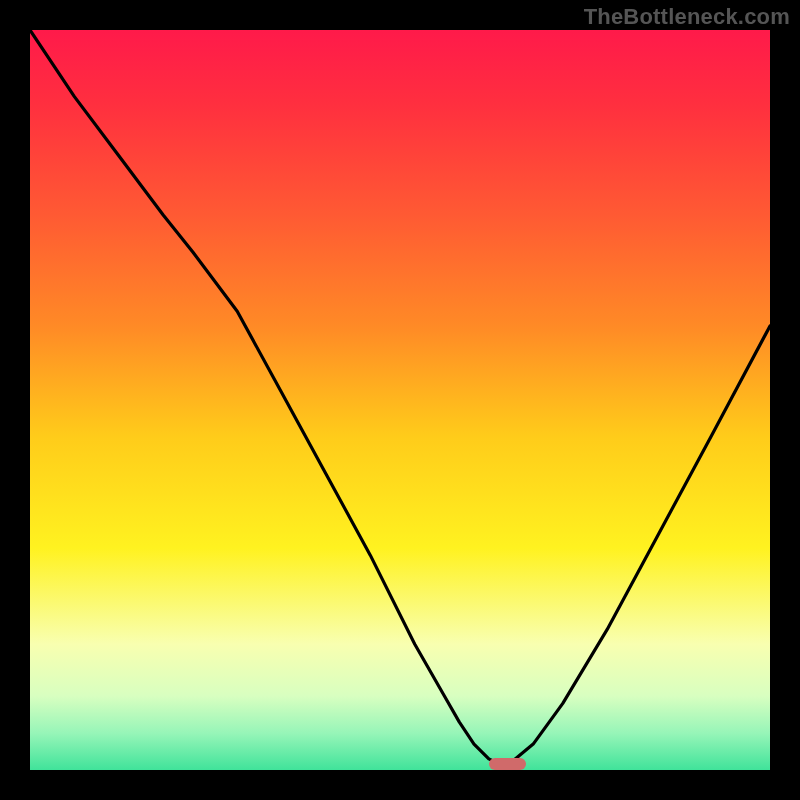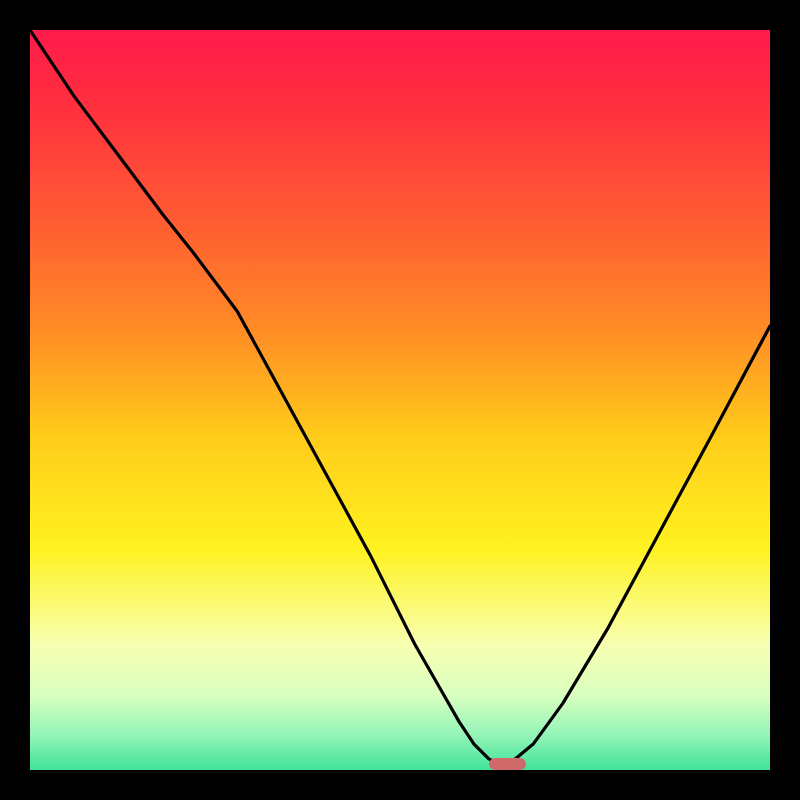--- a/index.html
+++ b/index.html
@@ -58,20 +58,21 @@
     height: 12px;
     border-radius: 6px;
     background: #d06a6a;
   }
 </style>
 </head>
 <body>
 
 <div class="frame">
 
+  <div class="watermark">TheBottleneck.com</div>
 
   <div class="plot-area">
 
     <svg class="gradient" viewBox="0 0 740 740" preserveAspectRatio="none">
       <defs>
         <linearGradient id="bg" x1="0" y1="0" x2="0" y2="1">
             <stop offset="0%" stop-color="#ff1a4a"></stop>
             <stop offset="10%" stop-color="#ff2f3f"></stop>
             <stop offset="25%" stop-color="#ff5a33"></stop>
             <stop offset="40%" stop-color="#ff8a26"></stop>

